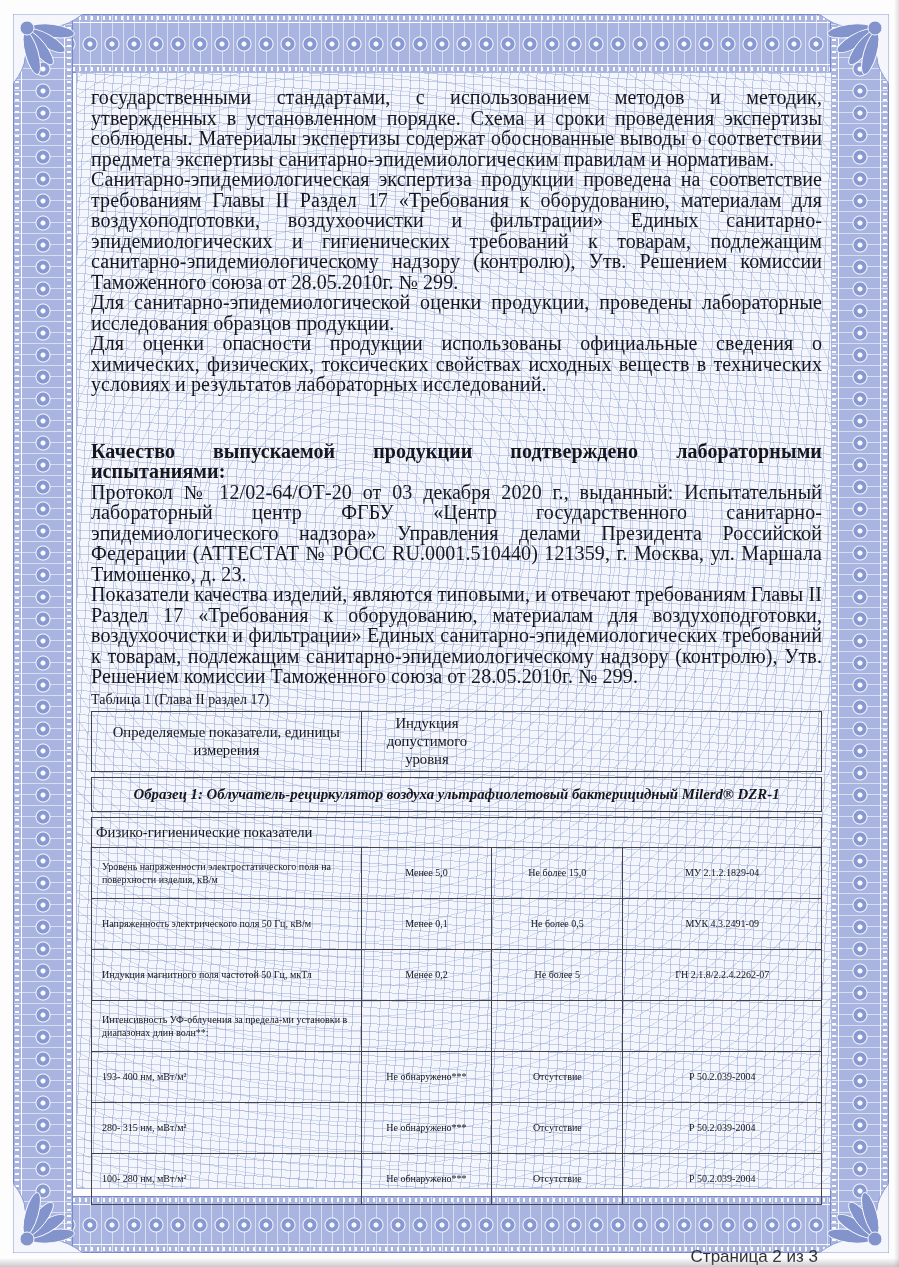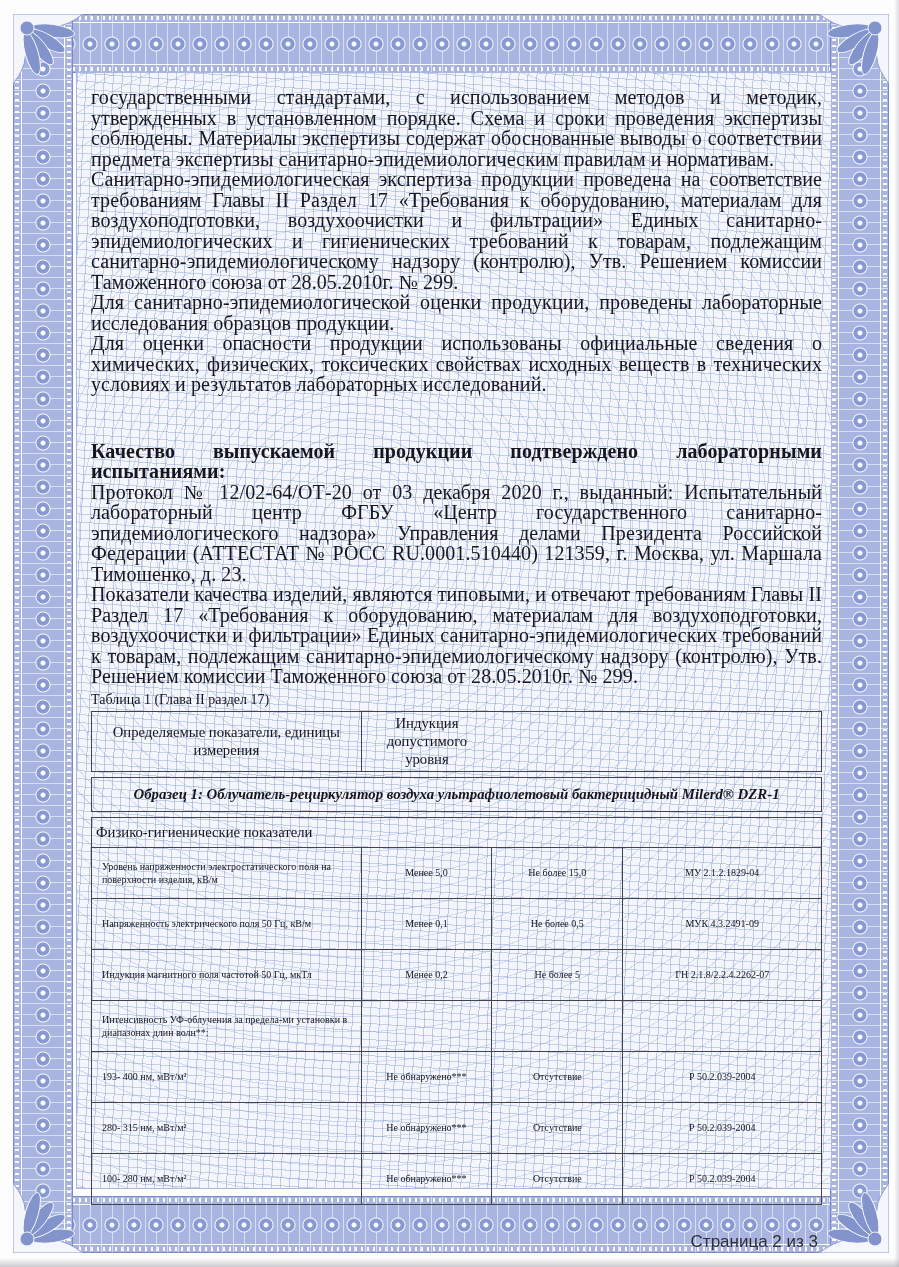--- a/index.html
+++ b/index.html
@@ -79,21 +79,21 @@
   .trow{display:contents;}
   .cell{
     display:flex;align-items:center;justify-content:center;text-align:center;
     font-size:10px;line-height:1.3;min-height:51px;padding:8px 7px;box-sizing:border-box;
     border-top:1.5px solid #42434b;border-right:1.5px solid #42434b;
   }
   .cell.c1{justify-content:flex-start;text-align:left;padding-left:10px;}
   .cell.c4{border-right:none;}
   
   .page-label{
-    margin-top:27px;text-align:right;padding-right:4px;
+    margin-top:42px;text-align:right;padding-right:4px;
     font-family:"Liberation Sans", sans-serif;font-size:17px;color:#2e2e33;
   }
   
   .scan-bottom{position:absolute;left:0;right:0;bottom:0;height:9px;
     background:linear-gradient(180deg, rgba(150,150,158,0), rgba(140,140,150,.45));}
   .scan-right{position:absolute;top:0;bottom:0;right:0;width:5px;
     background:linear-gradient(90deg, rgba(150,150,158,0), rgba(150,150,158,.30));}
 </style>
 </head>
 <body>

